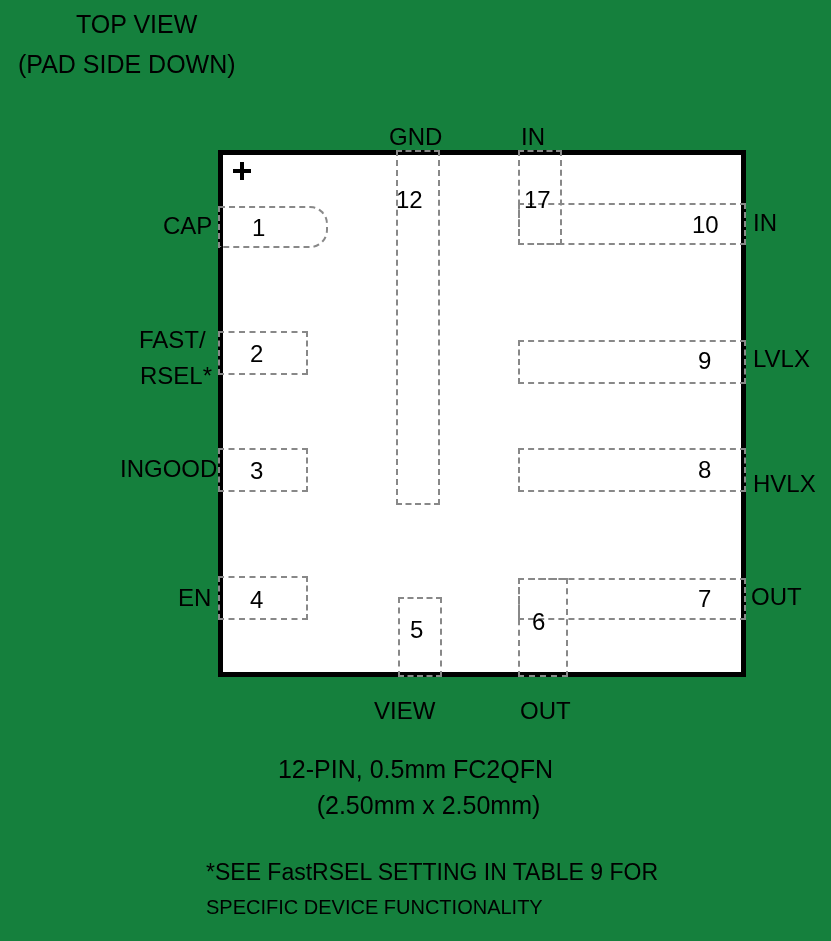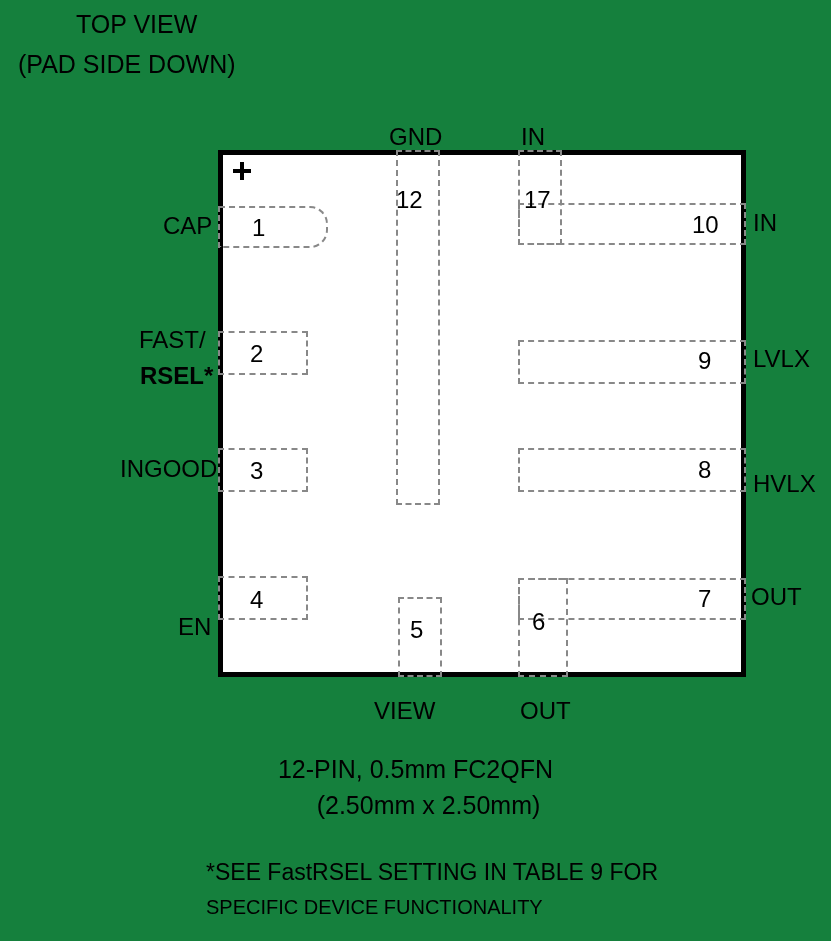--- a/index.html
+++ b/index.html
@@ -106,23 +106,23 @@
   #pin1-marker::after  { left: 7px; top: 0; width: 4px;  height: 18px; }
 
   
   .siglabel { font-size: 24px; }
 
   #label-top-gnd { left: 389px; top: 125px; }
   #label-top-in  { left: 521px; top: 125px; }
 
   #label-left-cap    { left: 163px; top: 214px; }
   #label-left-fast   { left: 139px; top: 328px; }
-  #label-left-rsel   { left: 140px; top: 364px; font-weight: bold; }
+  #label-left-rsel   { left: 140px; top: 364px; }
   #label-left-ingood { left: 120px; top: 457px; }
-  #label-left-en     { left: 178px; top: 615px; text-align: center; }
+  #label-left-en     { left: 178px; top: 586px; text-align: center; }
 
   #label-right-in   { left: 753px; top: 211px; }
   #label-right-lvlx { left: 753px; top: 347px; }
   #label-right-hvlx { left: 753px; top: 456px; margin-top: 16px; }
   #label-right-out  { left: 751px; top: 585px; }
 
   #label-bot-pgood { left: 374px; top: 699px; }
   #label-bot-out   { left: 520px; top: 699px; }
 
   

